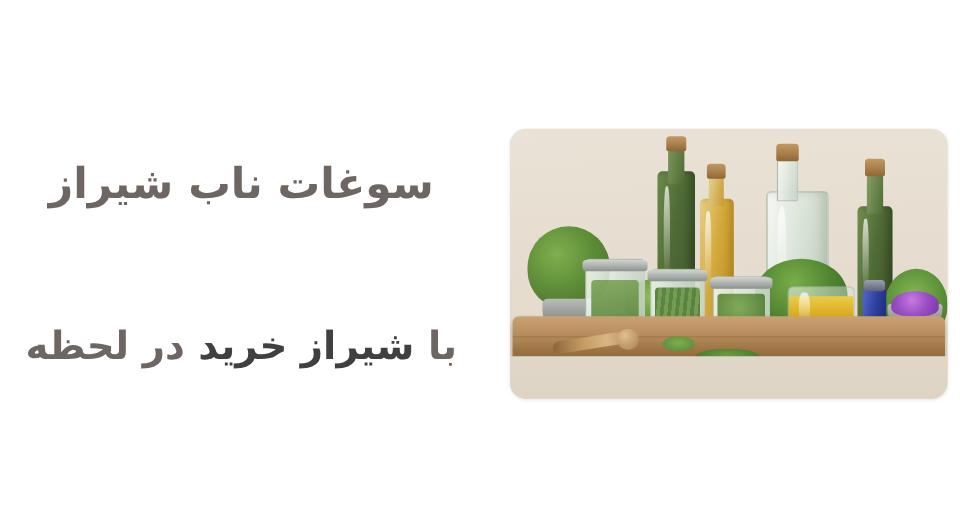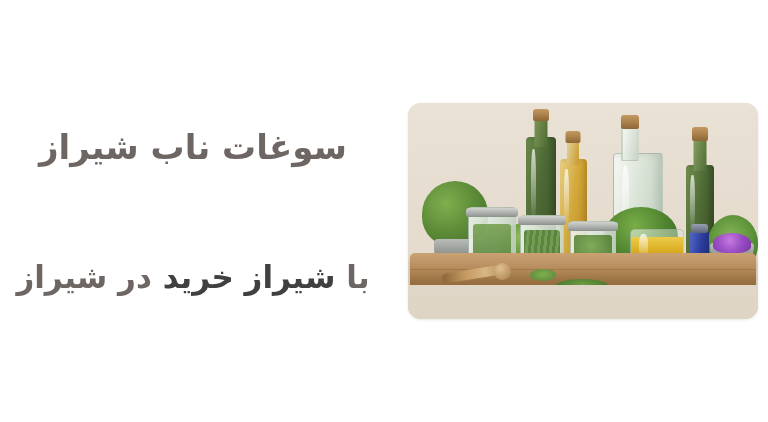--- a/index.html
+++ b/index.html
@@ -115,21 +115,21 @@
 </head>
 <body>
 
 <div class="banner">
 
   <div class="copy">
 
     <div class="headline">سوغات ناب شیراز</div>
 
     <div class="subline">
-      <span>با </span><span class="accent">شیراز خرید</span><span> در شیراز</span>
+      <span>با </span><span class="accent">شیراز خرید</span><span> در لحظه</span>
     </div>
 
   </div>
 
   <div class="art-wrap">
     <div class="card">
       <div class="sky"></div>
 
       <div class="obj bottle" style="left:118px;top:34px;width:30px;height:122px;
                   background:linear-gradient(100deg,#6c8a4b 0%,#4f6b36 42%,#3d5429 100%);

